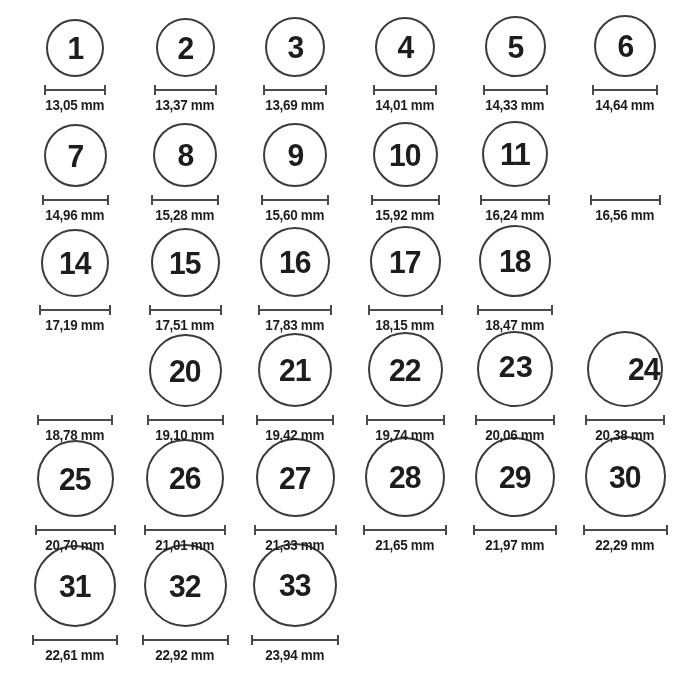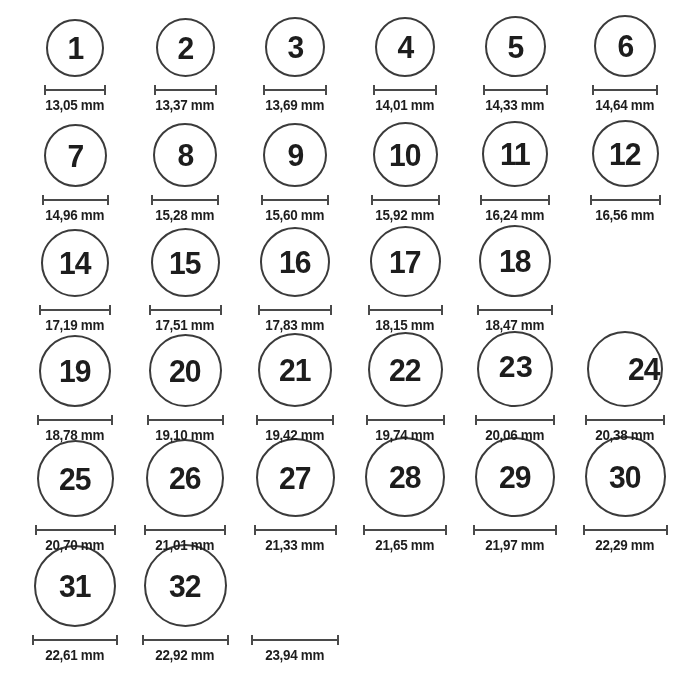--- a/index.html
+++ b/index.html
@@ -159,23 +159,20 @@
     <div class="mm">15,92 mm</div>
   </div>
       <div class="cell">
     <div class="circle" style="width: 66px; height: 66px;">
       <span class="num">11</span>
     </div>
     <div class="bar" style="width: 70px;"></div>
     <div class="mm">16,24 mm</div>
   </div>
       <div class="cell">
-    <div class="circle" style="width: 67px; height: 67px;">
-      <span class="num">12</span>
-    </div>
     <div class="bar" style="width: 71px;"></div>
     <div class="mm">16,56 mm</div>
   </div>
     </div>
     <div class="row">
       <div class="cell">
     <div class="circle" style="width: 68px; height: 68px;">
       <span class="num">14</span>
     </div>
     <div class="bar" style="width: 72px;"></div>
@@ -205,23 +202,20 @@
       <div class="cell">
     <div class="circle" style="width: 72px; height: 72px;">
       <span class="num">18</span>
     </div>
     <div class="bar" style="width: 76px;"></div>
     <div class="mm">18,47 mm</div>
   </div>
     </div>
     <div class="row">
       <div class="cell">
-    <div class="circle" style="width: 72px; height: 72px;">
-      <span class="num">19</span>
-    </div>
     <div class="bar" style="width: 76px;"></div>
     <div class="mm">18,78 mm</div>
   </div>
       <div class="cell">
     <div class="circle" style="width: 73px; height: 73px;">
       <span class="num">20</span>
     </div>
     <div class="bar" style="width: 77px;"></div>
     <div class="mm">19,10 mm</div>
   </div>
@@ -307,17 +301,20 @@
     <div class="mm">22,61 mm</div>
   </div>
       <div class="cell">
     <div class="circle" style="width: 83px; height: 83px;">
       <span class="num">32</span>
     </div>
     <div class="bar" style="width: 87px;"></div>
     <div class="mm">22,92 mm</div>
   </div>
       <div class="cell">
+    <div class="circle" style="width: 84px; height: 84px;">
+      <span class="num">33</span>
+    </div>
     <div class="bar" style="width: 88px;"></div>
     <div class="mm">23,94 mm</div>
   </div>
     </div>
   </div>
 
 </body></html>

